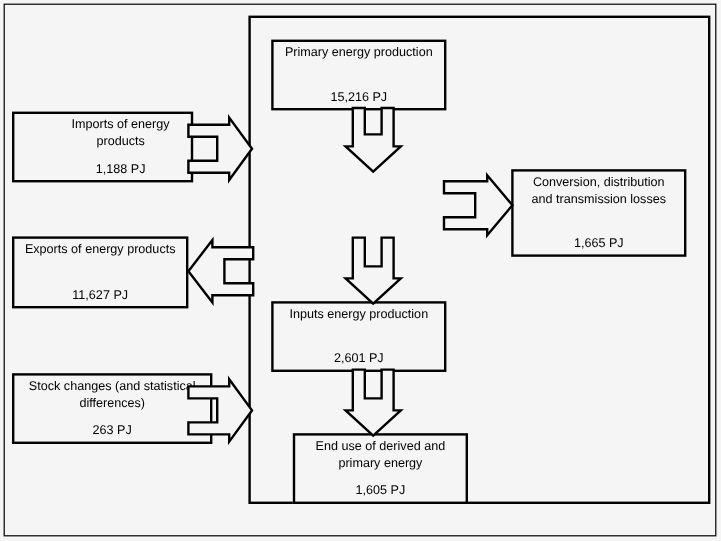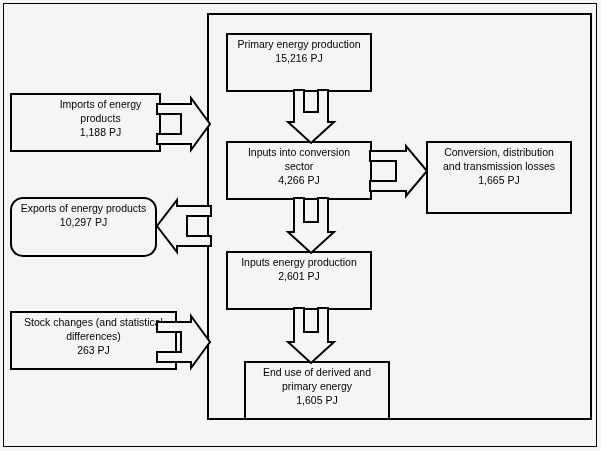--- a/index.html
+++ b/index.html
@@ -39,38 +39,38 @@
     background: transparent;
   }
   .node {
     position: absolute;
     box-sizing: border-box;
     border: 2px solid #000000;
     background: #f5f5f5;
     display: flex;
     flex-direction: column;
     align-items: center;
-    justify-content: flex-start;
+    justify-content: space-between;
     text-align: center;
     font-size: 10.5px;
     line-height: 14px;
     color: #000000;
     padding: 2px 6px;
   }
   .node .label { display: block; }
   .node .value { display: block; }
 
   
   #node-primary      { left:226px; top:33px;  width:146px; height:59px; }
   #node-inputs       { left:226px; top:141px; width:146px; height:59px; }
   #node-derived      { left:226px; top:251px; width:146px; height:59px; }
   #node-enduse       { left:226px; top:361px; width:146px; height:59px;margin-left:18px; }
   #node-losses       { left:426px; top:141px; width:146px; height:73px; }
   #node-imports      { left:10px;  top:93px;  width:151px; height:59px;padding-left:36px; }
-  #node-exports      { left:10px;  top:197px; width:147px; height:60px;border-radius:13px; }
+  #node-exports      { left:10px;  top:197px; width:147px; height:60px; }
   #node-stock        { left:10px;  top:311px; width:167px; height:59px; }
 
   .arrow {
     position: absolute;
   }
   .arrow svg { display: block; overflow: visible; }
 
   
   #arrow-imports-in   { left:157px; top:98px;  width:54px;  height:52px; }
   #arrow-out-exports  { left:155px; top:200px; width:56px;  height:52px; }
@@ -86,24 +86,20 @@
 <div id="canvas">
 
   <div class="outer-frame"></div>
   <div class="inner-frame"></div>
 
   <div class="node" id="node-primary">
     <span class="label">Primary energy production</span>
     <span class="value">15,216 PJ</span>
   </div>
 
-  <div class="node" id="node-inputs">
-    <span class="label">Inputs into conversion sector</span>
-    <span class="value">4,266 PJ</span>
-  </div>
 
   <div class="node" id="node-derived">
     <span class="label">Inputs energy production</span>
     <span class="value">2,601 PJ</span>
   </div>
 
   <div class="node" id="node-enduse">
     <span class="label">End use of derived and primary energy</span>
     <span class="value">1,605 PJ</span>
   </div>
@@ -113,21 +109,21 @@
     <span class="value">1,665 PJ</span>
   </div>
 
   <div class="node" id="node-imports">
     <span class="label">Imports of energy products</span>
     <span class="value">1,188 PJ</span>
   </div>
 
   <div class="node" id="node-exports">
     <span class="label">Exports of energy products</span>
-    <span class="value">10,297 PJ</span>
+    <span class="value">11,627 PJ</span>
   </div>
 
   <div class="node" id="node-stock">
     <span class="label">Stock changes (and statistical differences)</span>
     <span class="value">263 PJ</span>
   </div>
 
   <div class="arrow" id="arrow-imports-in">
     <svg width="54" height="52" viewBox="0 0 54 52">
       <polygon points="0,6 34,6 34,0 53,26 34,52 34,46 0,46 0,36 24,36 24,16 0,16" fill="#f5f5f5" stroke="#000000" stroke-width="2" stroke-linejoin="miter"></polygon>

